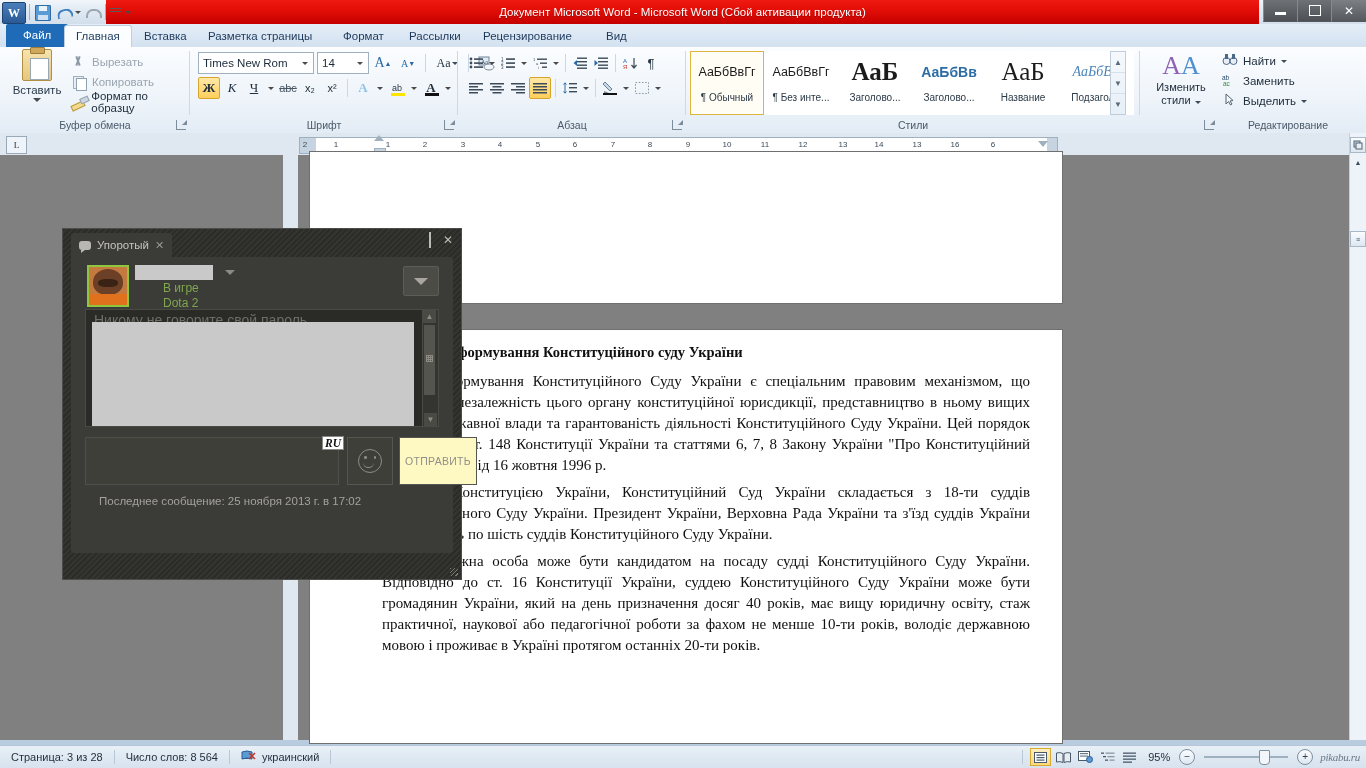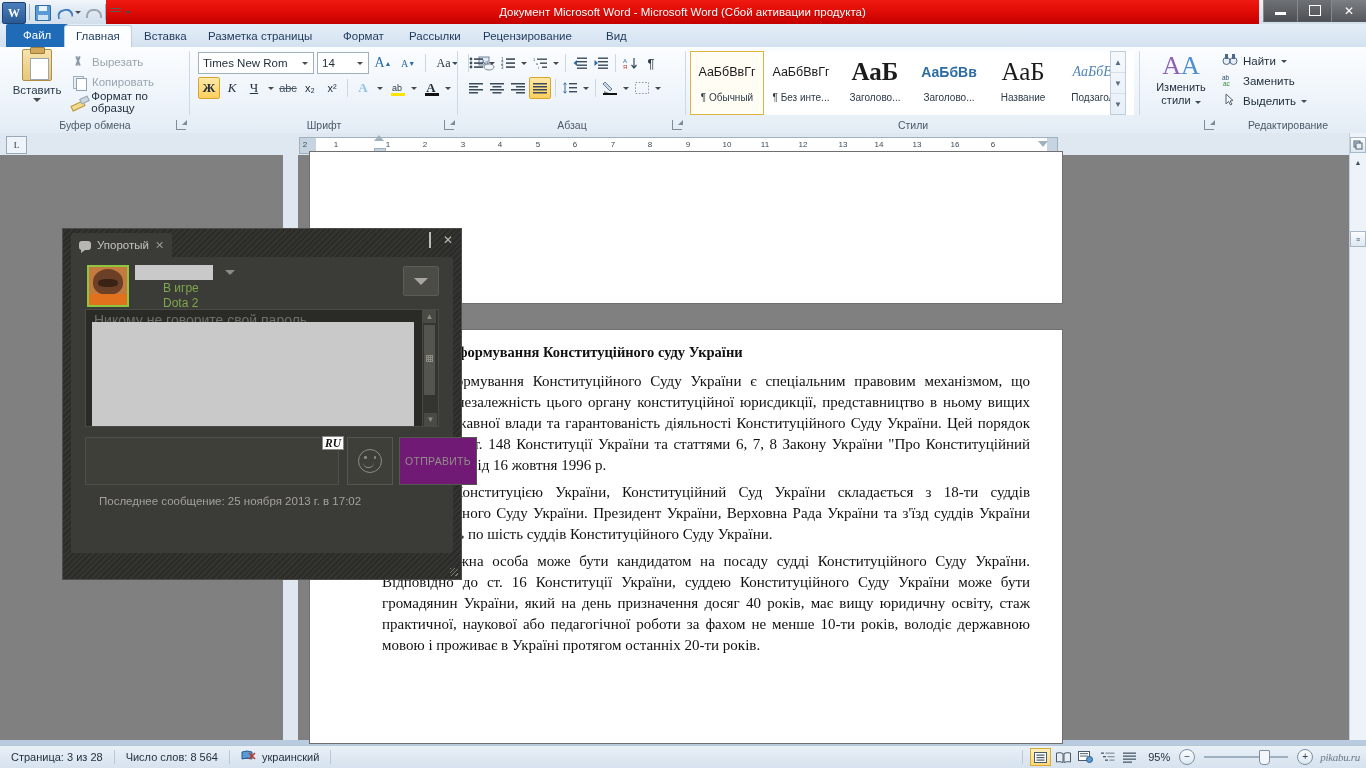--- a/index.html
+++ b/index.html
@@ -284,21 +284,21 @@
   .inputrow{position:absolute;left:14px;top:180px;right:14px;height:48px;}
   .chat-input{position:absolute;left:0;top:0;width:252px;height:46px;background:#3f3f3a;border:1px solid #4f4f49;}
   .ru-badge{position:absolute;right:-6px;top:-2px;background:#fff;color:#111;font-size:11.5px;
     font-family:"Liberation Serif",serif;font-style:italic;font-weight:bold;padding:0 2px;border:1px solid #888;}
   .emoji-btn{position:absolute;left:262px;top:0;width:44px;height:46px;background:#3f3f3a;border:1px solid #565650;
     display:flex;align-items:center;justify-content:center;}
   .smiley{width:22px;height:22px;border:1.5px solid #8d8b84;border-radius:50%;position:relative;}
   .smiley i{position:absolute;width:2.5px;height:2.5px;background:#8d8b84;border-radius:50%;top:6px;}
   .smiley i:nth-child(1){left:5px;} .smiley i:nth-child(2){right:5px;}
   .smiley b{position:absolute;left:4px;bottom:4px;width:11px;height:5px;border-bottom:1.5px solid #8d8b84;border-radius:0 0 8px 8px;}
-  .send-btn{position:absolute;left:314px;top:0;width:76px;height:46px;background:#701a75;border:1px solid #565650;
+  .send-btn{position:absolute;left:314px;top:0;width:76px;height:46px;background:#fef9c3;border:1px solid #565650;
     color:#918f88;font-size:10.5px;display:flex;align-items:center;justify-content:center;letter-spacing:.3px;}
   .laststamp{position:absolute;left:14px;bottom:-22px;color:#a4a29b;font-size:11.5px;}
   .steam-resize{position:absolute;right:3px;bottom:3px;width:8px;height:8px;
     background:repeating-linear-gradient(135deg,#7a7972 0 1px,transparent 1px 3px);}
 </style>
 </head>
 <body>
 
 <div id="app">
 

